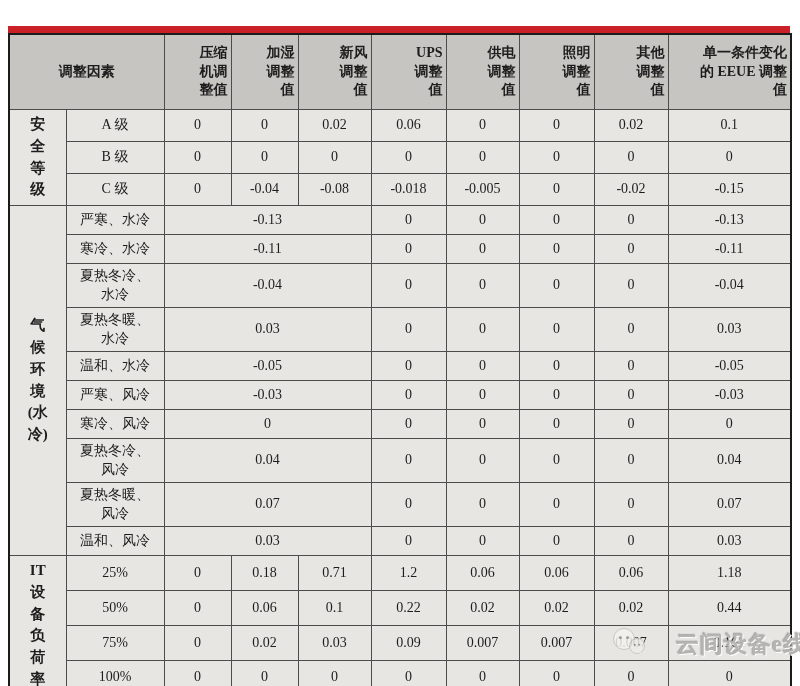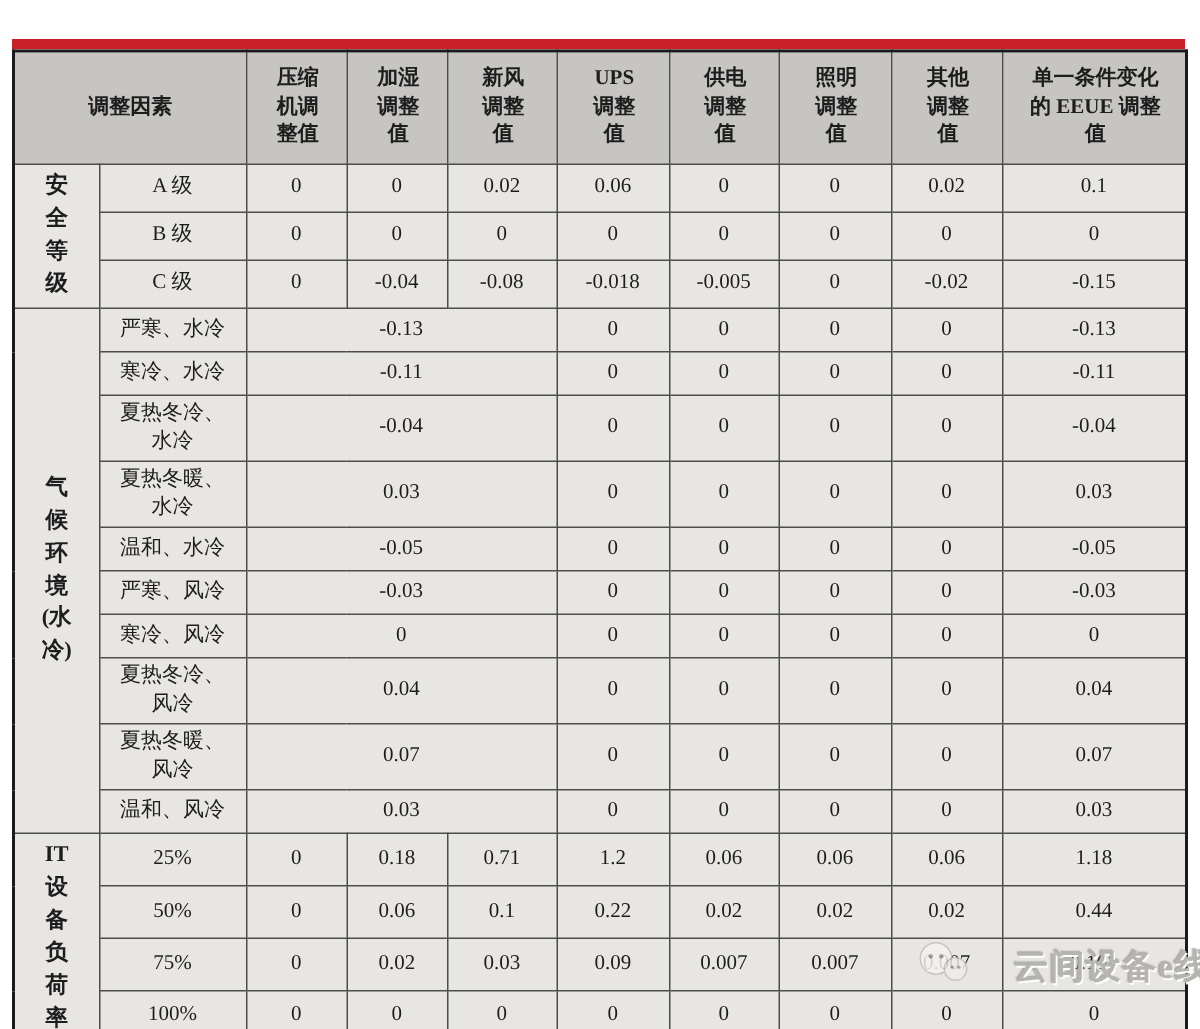--- a/index.html
+++ b/index.html
@@ -16,21 +16,21 @@
   }
   th,td{
     border:1px solid #4d4c4a;
     text-align:center;vertical-align:middle;
     font-size:14px;line-height:1.35;
     padding:2px 3px;white-space:pre-line;
     overflow:hidden;
   }
   thead th{
     background:#c6c5c2;font-weight:bold;height:70px;
-    text-align:center;padding-left:5px;
+    text-align:right;padding-left:5px;
   }
   thead th.factor{text-align:center;padding-left:3px;}
   tbody th.group{
     background:#e7e6e3;font-weight:bold;font-size:15px;line-height:1.45;
     padding:4px 2px;
   }
   tbody td{background:#e7e6e3;}
   tr.r30{height:29px;}
   tr.r45{height:44px;}
   tr.r73{height:72px;}

